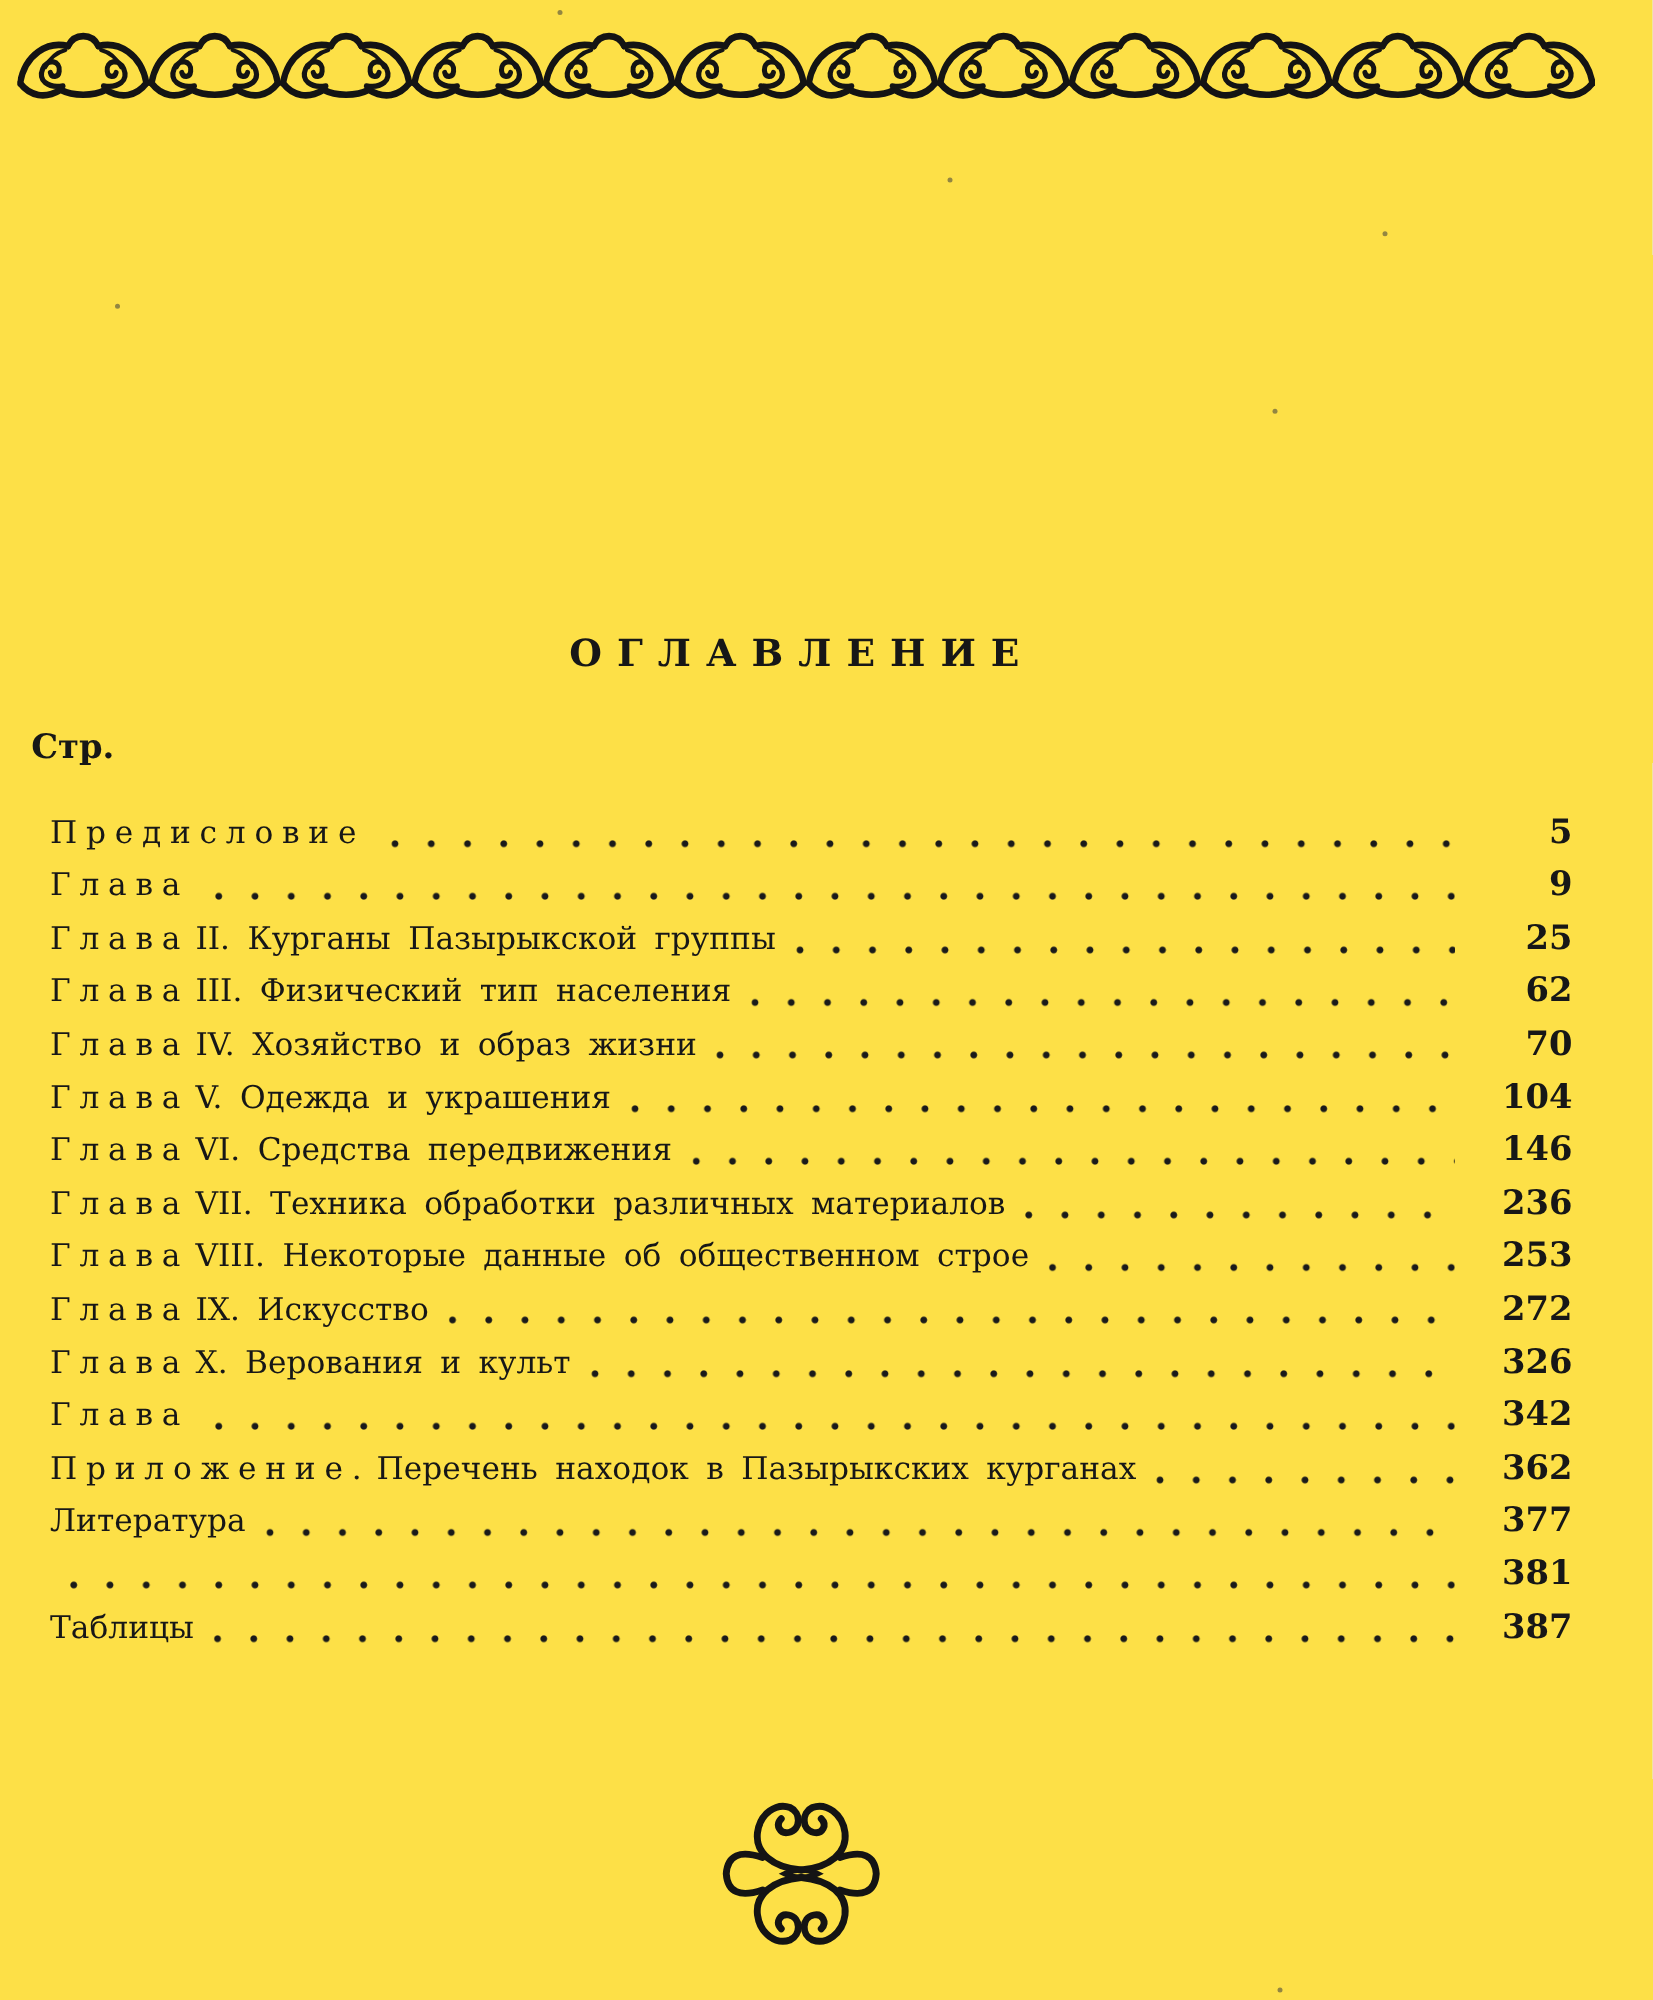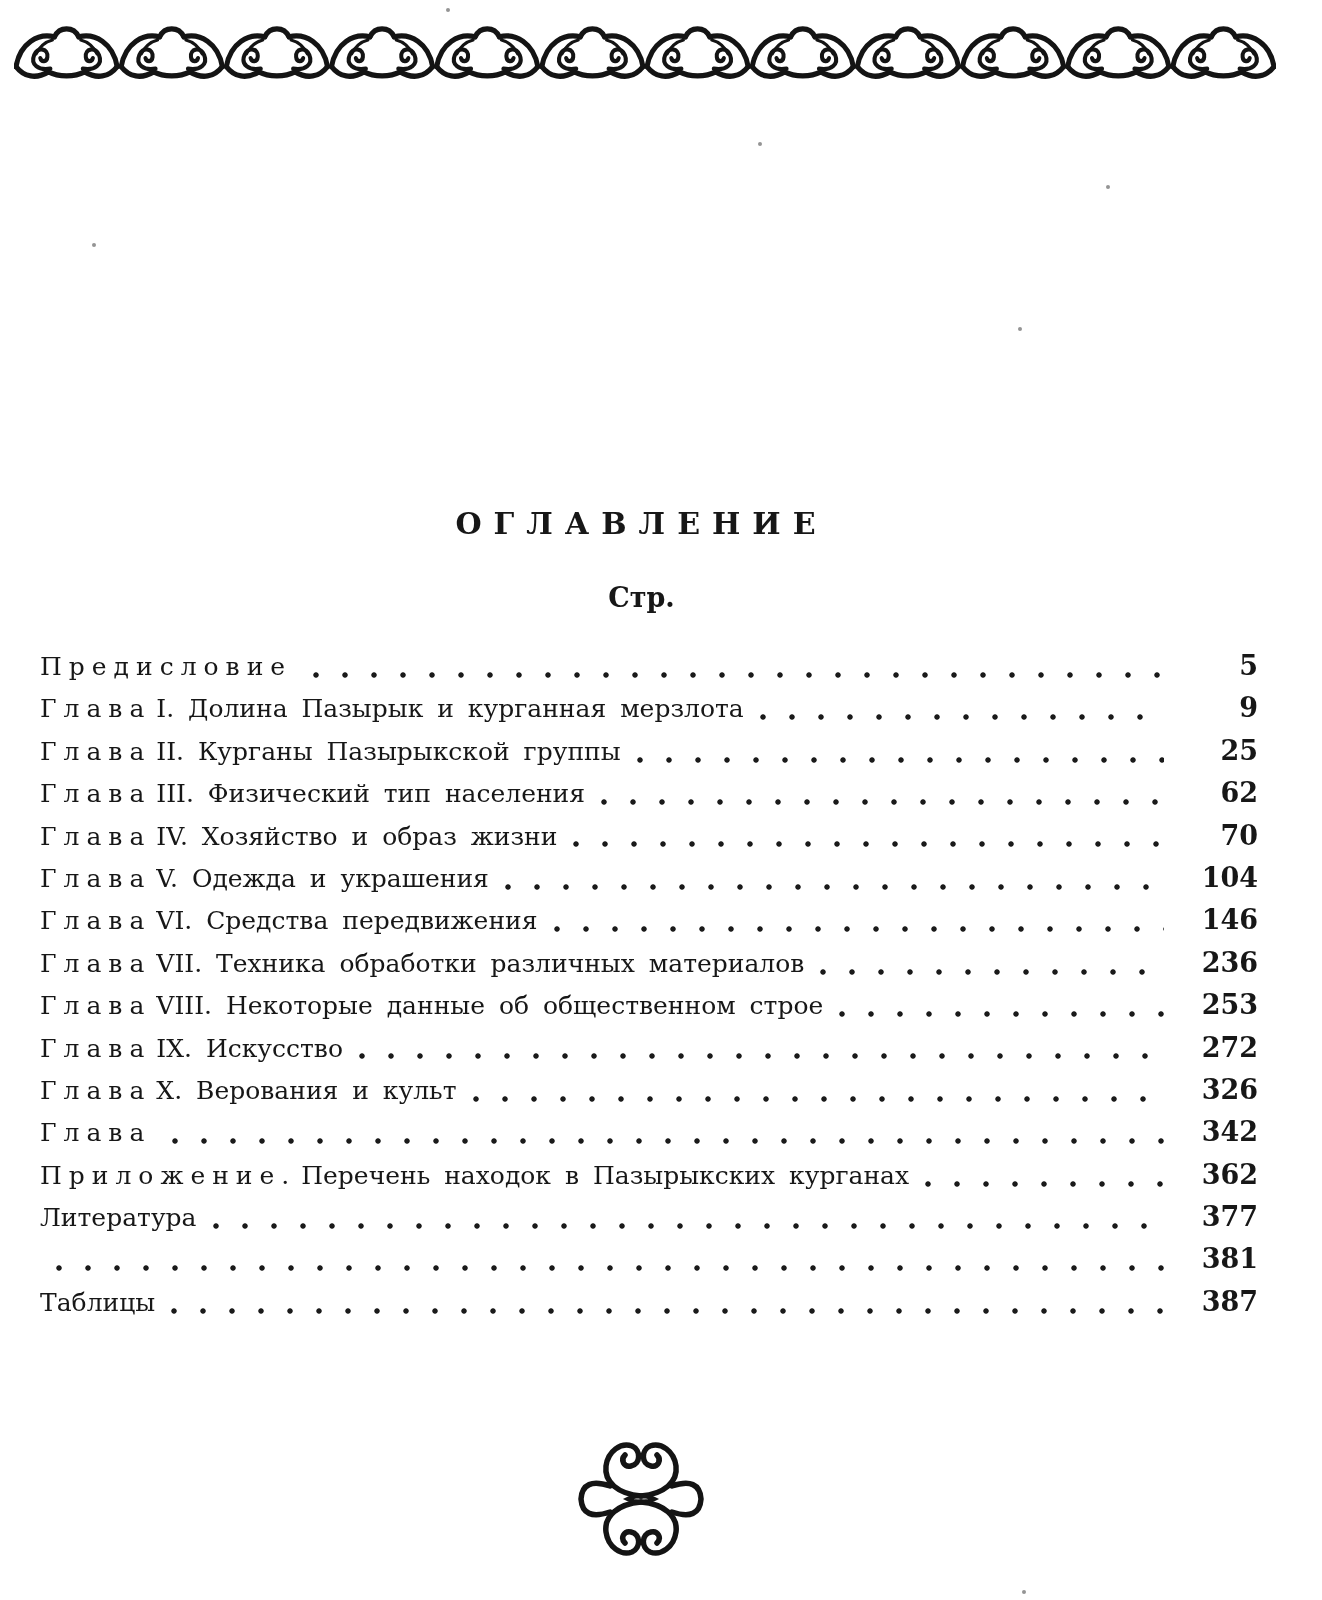--- a/index.html
+++ b/index.html
@@ -1,20 +1,20 @@
 <!DOCTYPE html>
 <html><head>
 <meta charset="utf-8">
 <style>
   html, body { margin: 0; padding: 0; background: #e8e8e8; }
   .page {
     position: relative;
     width: 1322px;
     height: 1600px;
-    background: #ffffff;
+    background: #fde047;
     font-family: "DejaVu Serif", "Liberation Serif", serif;
     color: #171717;
     overflow: hidden;
     margin: 0 auto;
   }
   .ornament-top {
     position: absolute;
     top: 22px;
     left: 14px;
   }
@@ -27,21 +27,21 @@
     font-size: 30px;
     font-weight: 700;
     letter-spacing: 12px;
     white-space: nowrap;
   }
   .col-header {
     position: absolute;
     top: 582px;
     left: 25px;
     width: 1233px;
-    text-align: center;
+    text-align: left;
     font-size: 27px;
     font-weight: 700;
   }
   .toc {
     position: absolute;
     top: 645px;
     left: 25px;
     width: 1233px;
   }
   .toc-row {
@@ -128,21 +128,20 @@
 
   <div class="toc">
     <div class="toc-row">
       <span class="entry-spaced">Предисловие</span>
         <span></span>
       <span class="dot-leader"></span>
       <span class="page-num">5</span>
     </div>
     <div class="toc-row">
       <span class="entry-spaced">Глава</span>
-        <span>I. Долина Пазырык и курганная мерзлота</span>
       <span class="dot-leader"></span>
       <span class="page-num">9</span>
     </div>
     <div class="toc-row">
       <span class="entry-spaced">Глава</span>
         <span>II. Курганы Пазырыкской группы</span>
       <span class="dot-leader"></span>
       <span class="page-num">25</span>
     </div>
     <div class="toc-row">

